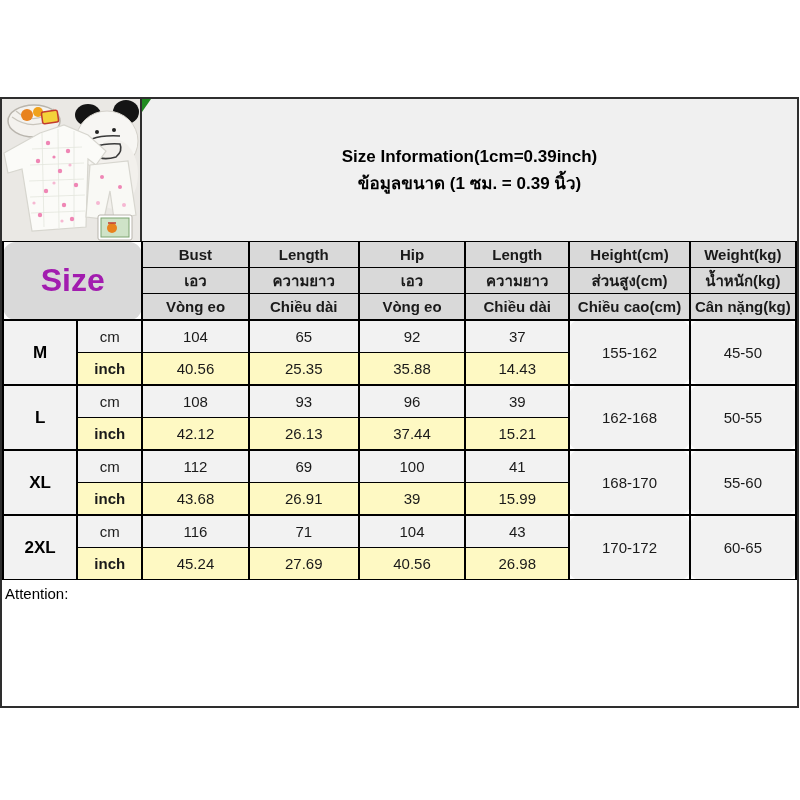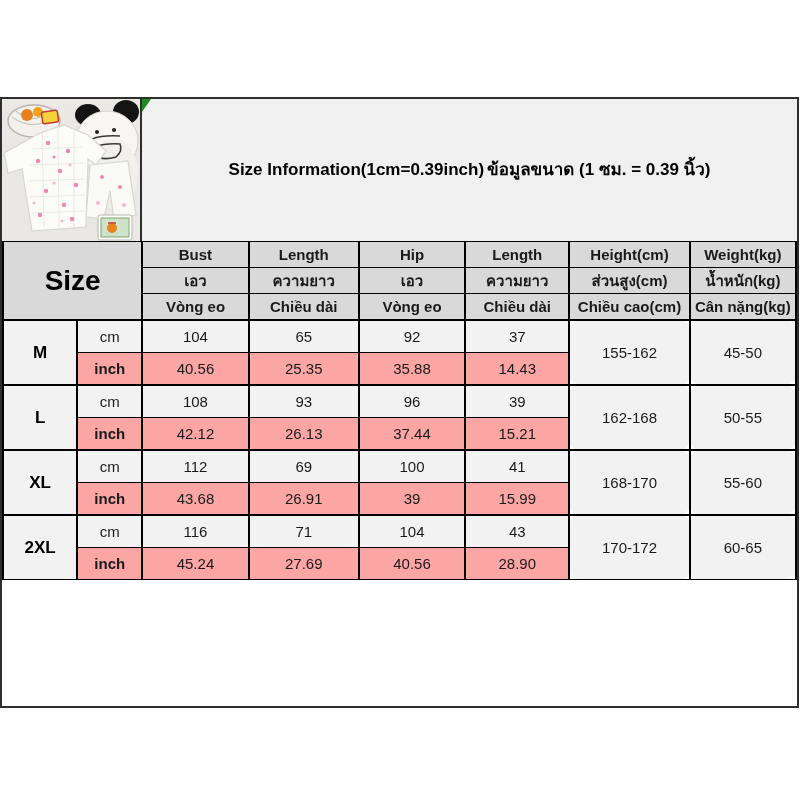--- a/index.html
+++ b/index.html
@@ -11,41 +11,41 @@
     position:absolute; top:97px; left:0; width:795px;
     border:2px solid #2e2e2e; background:#ffffff;
   }
   .top-row { display:flex; height:142px; }
   .photo-cell {
     width:138px; border-right:2px solid #2e2e2e;
     background:#eae8e4; position:relative; overflow:hidden;
   }
   .title-panel {
     flex:1; background:#f0f0f0; position:relative;
-    display:flex; justify-content:center;
+    display:flex; flex-direction:column; justify-content:center;
     align-items:center; gap:3px;
   }
   .green-corner {
     position:absolute; top:0; left:0; width:9px; height:13px;
     background:#1f8a1f; clip-path:polygon(0 0,100% 0,0 100%);
   }
   .title-line { font-weight:bold; font-size:17px; line-height:24px; color:#000; }
   table.size-table { border-collapse:collapse; width:100%; table-layout:fixed; }
   .size-table td {
     border:1px solid #000; border-left-width:2px; border-right-width:2px;
     text-align:center; vertical-align:middle;
     font-size:15px; color:#1a1a1a; padding:0; overflow:hidden; white-space:nowrap;
   }
   .size-table tr.hdr td { background:#d9d9d9; font-weight:bold; height:25px; }
   .size-table tr.hdr-last td { border-bottom-width:2px; }
   .size-table td.size-big {
-    background:#d9d9d9; font-weight:bold; font-size:28px; color:#000000;
+    background:#d9d9d9; font-weight:bold; font-size:32px; color:#a21caf;border-radius:13px;
   }
   .size-table tr.row-cm td { height:31px; background:#f2f2f2; }
-  .size-table tr.row-inch td { height:31px; background:#fca5a5; }
+  .size-table tr.row-inch td { height:31px; background:#fef9c3; }
   .size-table tr.group-top td { border-top-width:2px; }
   .size-table td.size-label {
     background:#d9d9d9; font-weight:bold; font-size:17px; color:#000;
   }
   .size-table td.unit-cm   { background:#d9d9d9; font-weight:normal; }
   .size-table td.unit-inch { background:#ffffff; font-weight:bold; }
   .size-table td.range { background:#f2f2f2;border-radius:11px; }
   .attention {
     height:123px; padding:3px 3px 0 3px; background:#ffffff;
     font-size:15px; line-height:21px; color:#000;
@@ -238,21 +238,22 @@
         <td>104</td>
         <td>43</td>
         <td class="range" rowspan="2">170-172</td>
         <td class="range" rowspan="2">60-65</td>
       </tr>
       <tr class="row-inch">
         <td class="unit-inch">inch</td>
         <td>45.24</td>
         <td>27.69</td>
         <td>40.56</td>
-        <td>28.90</td>
+        <td>26.98</td>
       </tr>
     </tbody>
   </table>
 
   <div class="attention">
+    <p>Attention:</p>
   </div>
 
 </div>
 
 </body></html>

